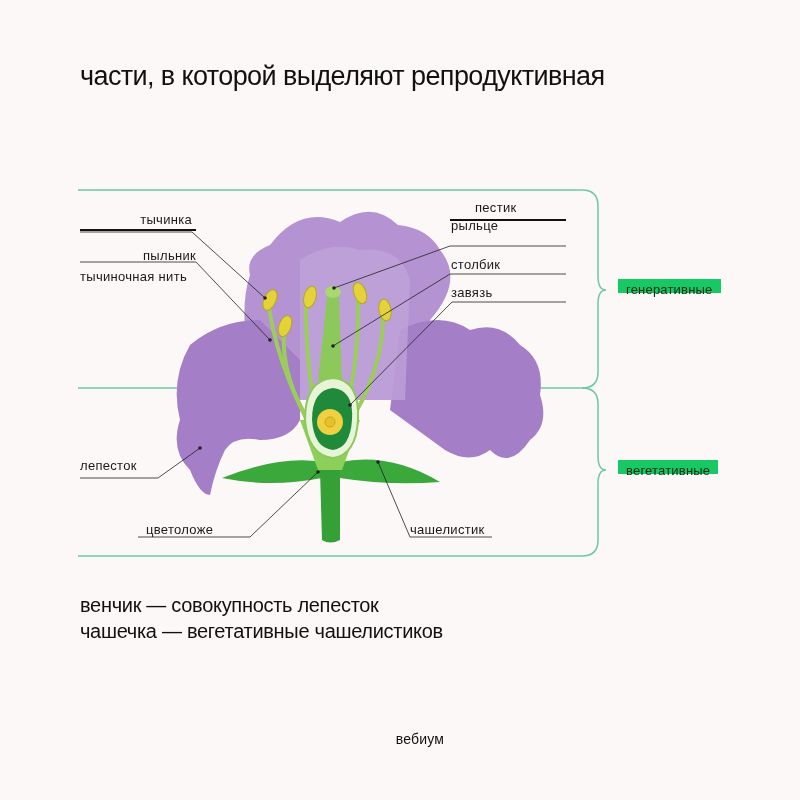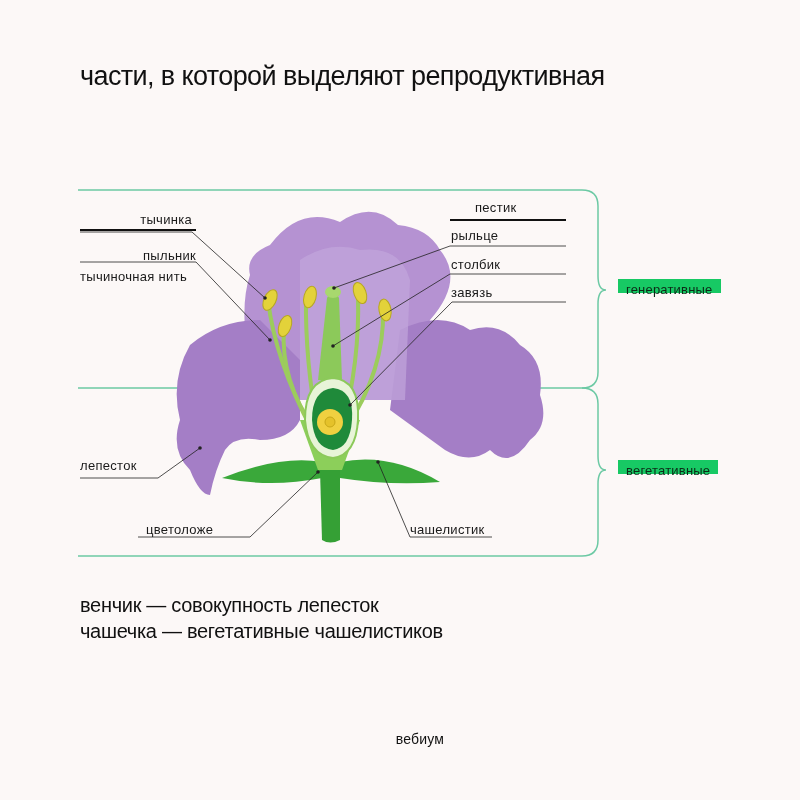--- a/index.html
+++ b/index.html
@@ -97,21 +97,21 @@
   </g>
 </svg>
 
 <div class="lbl right" style="left:76px; top:212px; width:116px;">тычинка</div>
 <div class="lbl right" style="left:80px; top:248px; width:116px;">пыльник</div>
 <div class="lbl" style="left:80px; top:269px;text-align:center;">тычиночная нить</div>
 <div class="lbl" style="left:80px; top:458px;text-align:center;">лепесток</div>
 <div class="lbl" style="left:146px; top:522px;">цветоложе</div>
 
 <div class="lbl" style="left:451px; top:200px;margin-left:24px;">пестик</div>
-<div class="lbl" style="left:451px; top:228px;text-align:right;">рыльце</div>
+<div class="lbl" style="left:451px; top:218px;text-align:right;">рыльце</div>
 <div class="lbl" style="left:451px; top:257px;">столбик</div>
 <div class="lbl" style="left:451px; top:285px;">завязь</div>
 <div class="lbl" style="left:410px; top:522px;">чашелистик</div>
 
 <div class="badge" style="left:618px; top:279px;">генеративные</div>
 <div class="badge" style="left:618px; top:460px;">вегетативные</div>
 
 <div class="defs">
   <span>венчик — совокупность лепесток</span>
   <span>чашечка — вегетативные чашелистиков</span>

